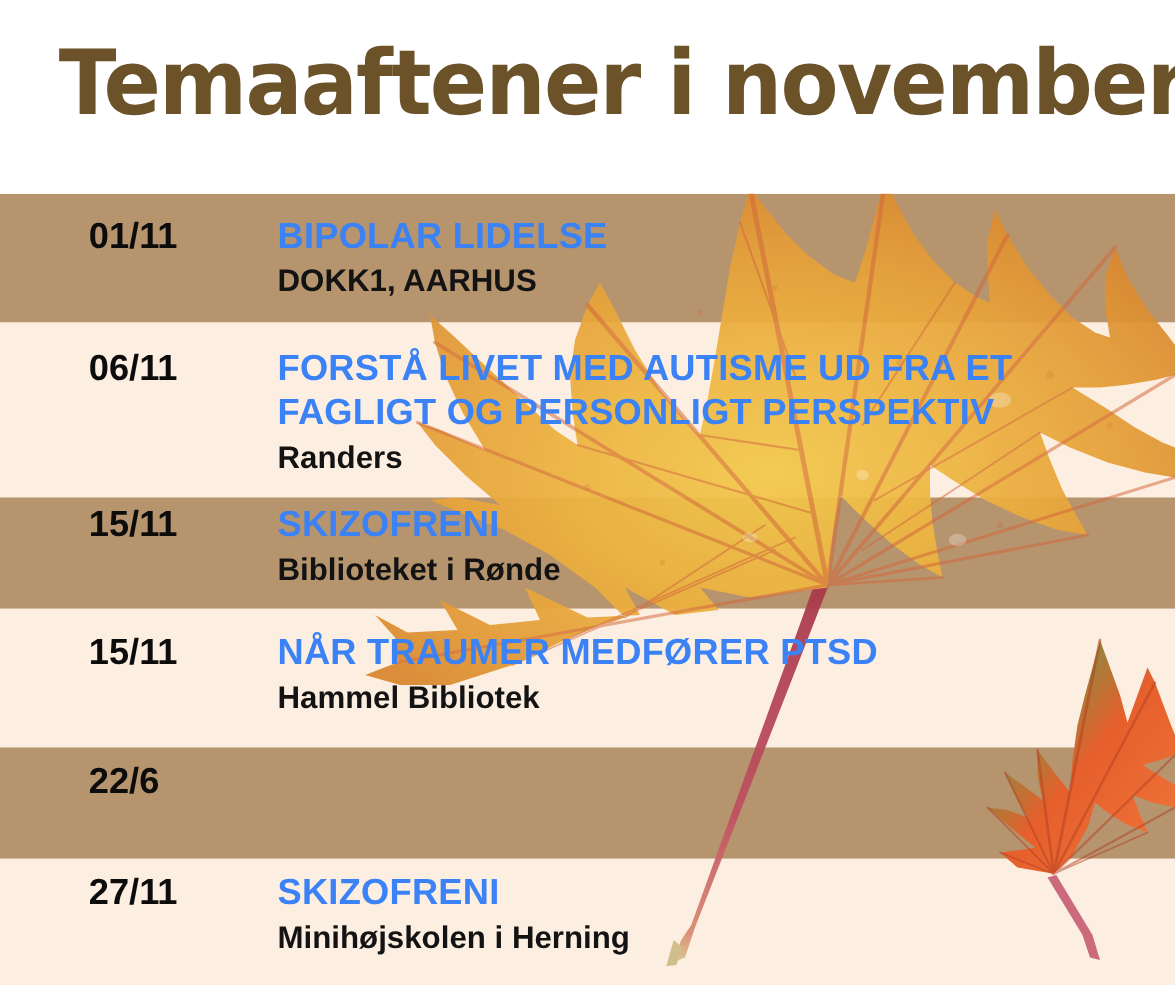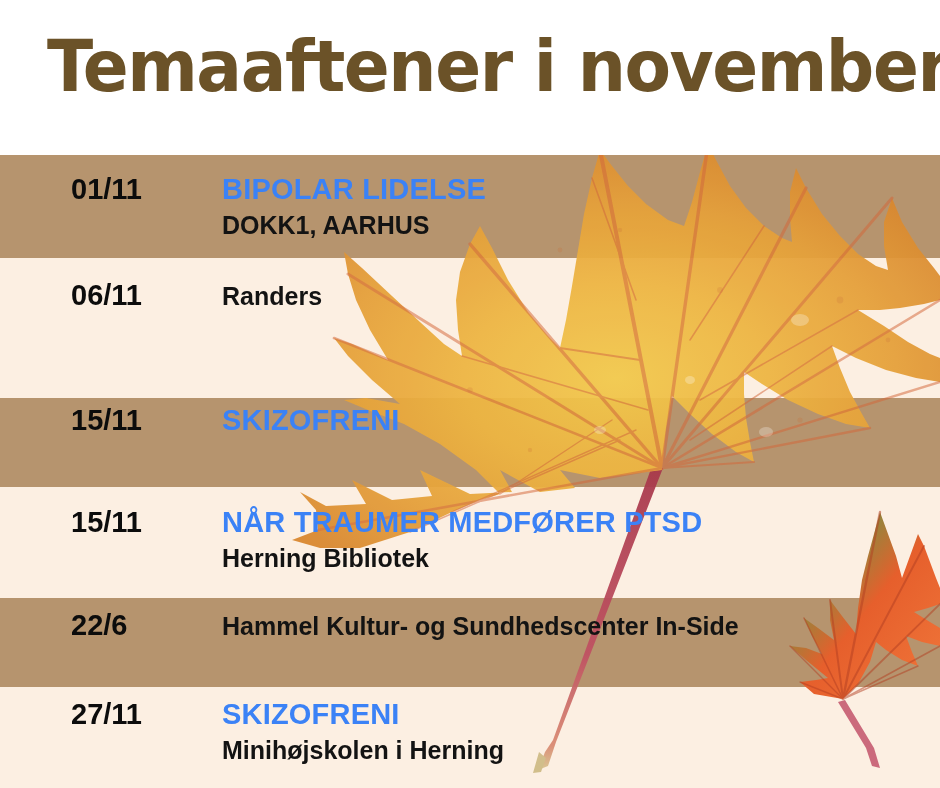--- a/index.html
+++ b/index.html
@@ -275,43 +275,45 @@
     <div class="row-date">01/11</div>
     <div class="row-body">
       <div class="row-title">BIPOLAR LIDELSE</div>
       <div class="row-venue">DOKK1, AARHUS</div>
     </div>
   </div>
 
   <div class="row" style="top:278px;">
     <div class="row-date">06/11</div>
     <div class="row-body">
+      <div class="row-title">FORSTÅ LIVET MED AUTISME UD FRA ET
+FAGLIGT OG PERSONLIGT PERSPEKTIV</div>
       <div class="row-venue">Randers</div>
     </div>
   </div>
 
   <div class="row" style="top:403px;">
     <div class="row-date">15/11</div>
     <div class="row-body">
       <div class="row-title">SKIZOFRENI</div>
+      <div class="row-venue">Biblioteket i Rønde</div>
     </div>
   </div>
 
   <div class="row" style="top:505px;">
     <div class="row-date">15/11</div>
     <div class="row-body">
       <div class="row-title">NÅR TRAUMER MEDFØRER PTSD</div>
-      <div class="row-venue">Herning Bibliotek</div>
+      <div class="row-venue">Hammel Bibliotek</div>
     </div>
   </div>
 
   <div class="row" style="top:608px;">
     <div class="row-date">22/6</div>
     <div class="row-body">
-      <div class="row-venue">Hammel Kultur- og Sundhedscenter In-Side</div>
     </div>
   </div>
 
   <div class="row" style="top:697px;">
     <div class="row-date">27/11</div>
     <div class="row-body">
       <div class="row-title">SKIZOFRENI</div>
       <div class="row-venue">Minihøjskolen i Herning</div>
     </div>
   </div>

